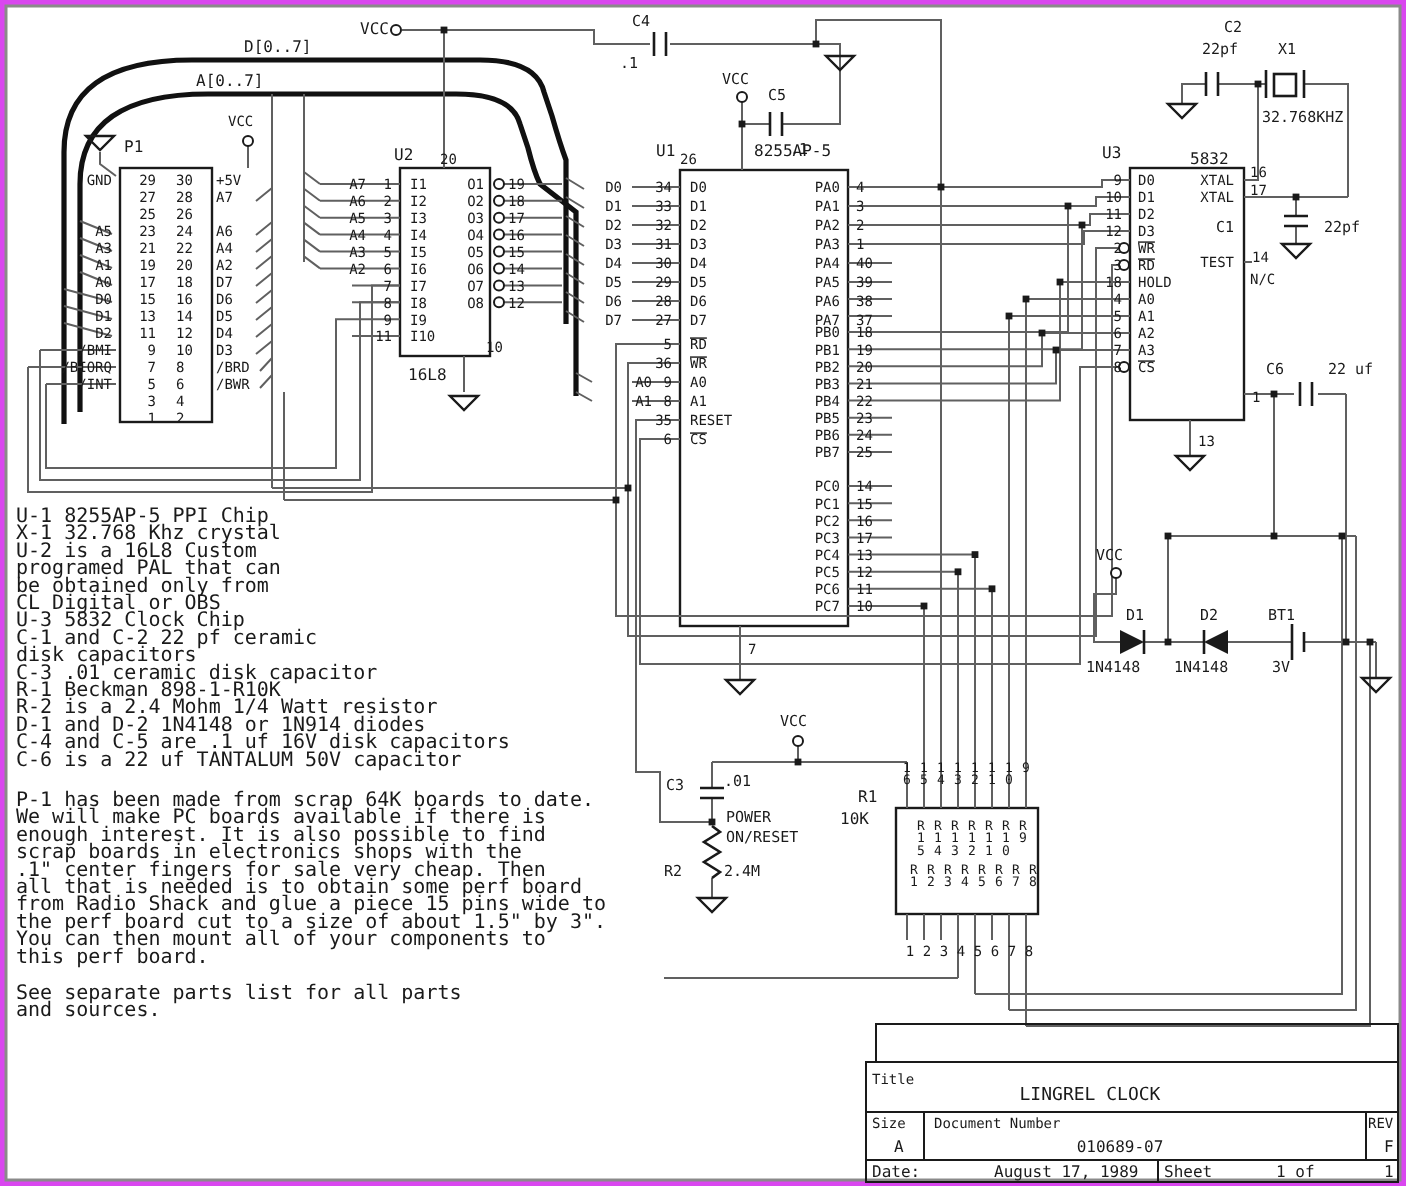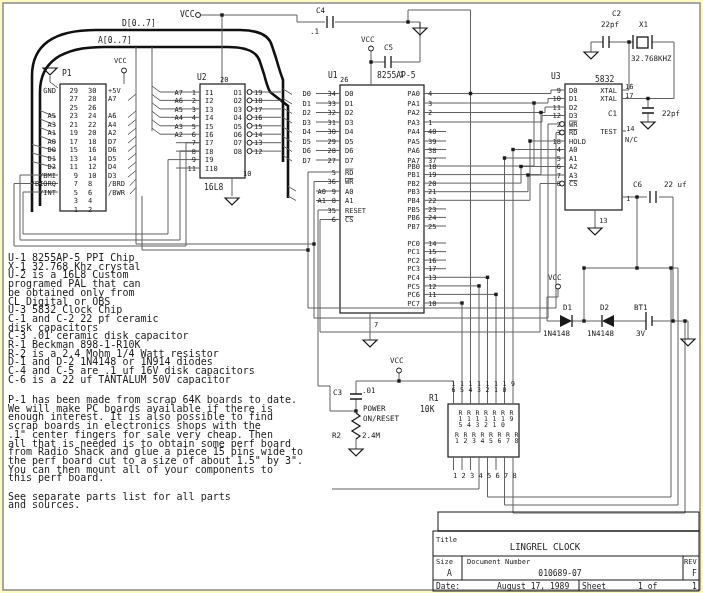--- a/index.html
+++ b/index.html
@@ -1,16 +1,16 @@
 <!DOCTYPE html>
 <html><head>
 <meta charset="utf-8">
 <style>
   html,body{margin:0;padding:0;background:#fff;}
-  #stage{position:relative;width:703px;height:593px;background:#fef9c3;overflow:hidden;}
+  #stage{position:relative;width:703px;height:593px;background:#d946ef;overflow:hidden;}
   svg{position:absolute;left:0;top:0;}
   text{font-family:"DejaVu Sans Mono","Liberation Mono",monospace;fill:#1a1a1a;}
 </style>
 </head>
 <body>
 
 <div id="stage">
 <svg id="schematic" width="703" height="593" viewBox="0 0 703 593">
 
   <rect x="3" y="3" width="697" height="587" fill="#ffffff" stroke="#8a8a8a" stroke-width="1.5"></rect>

